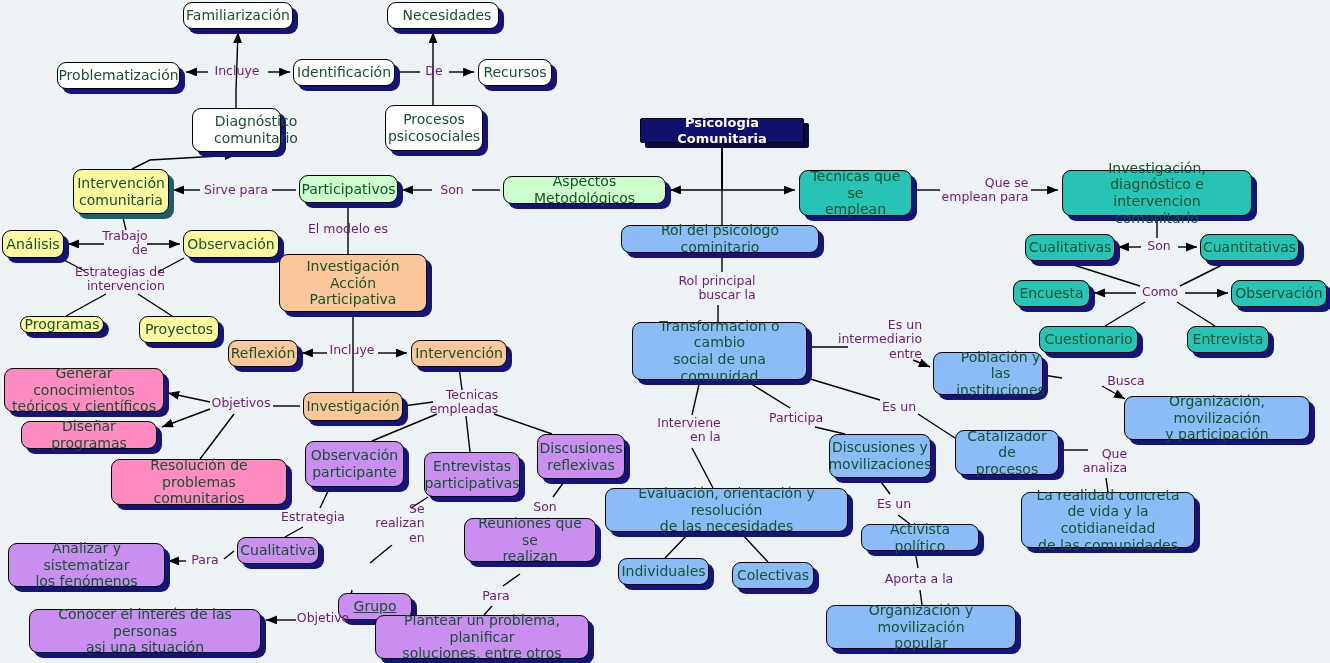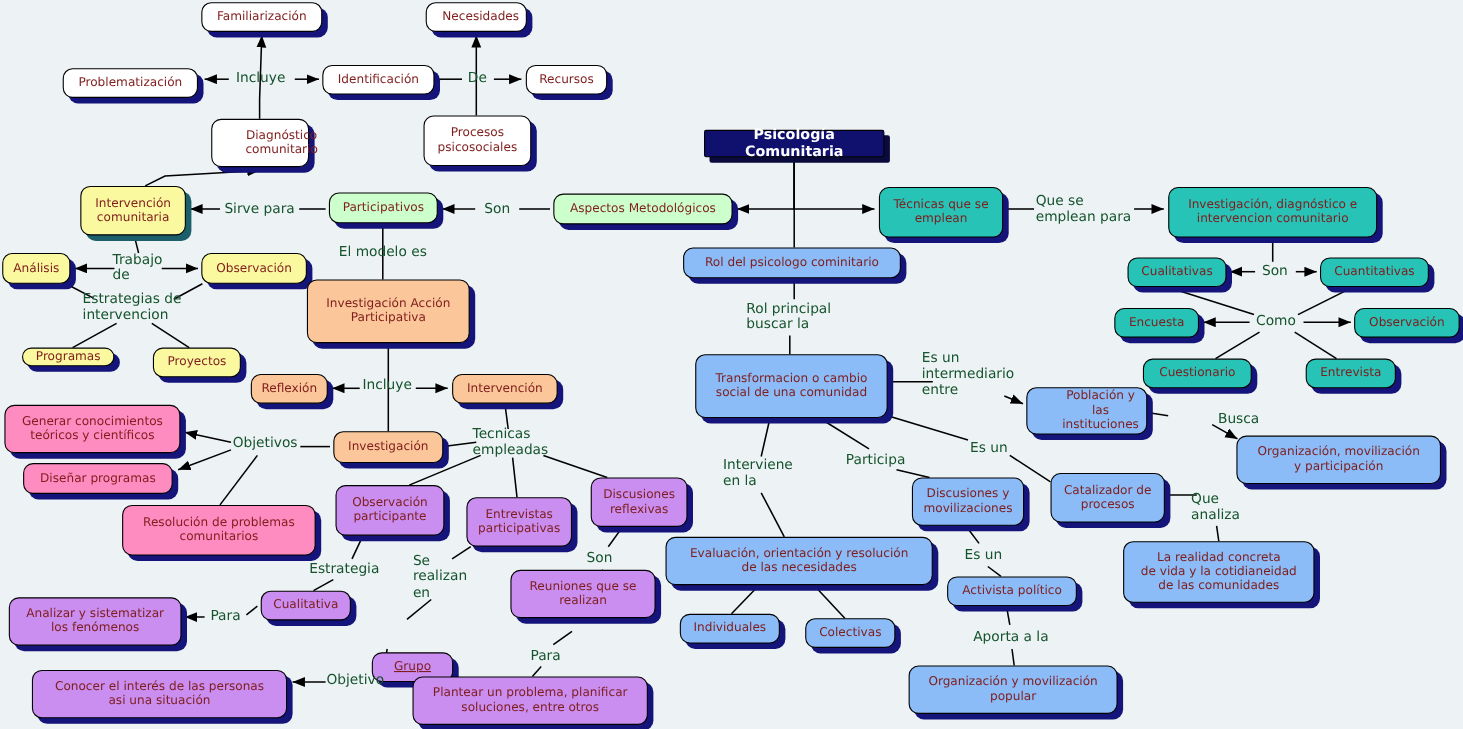--- a/index.html
+++ b/index.html
@@ -24,22 +24,22 @@
   }
   .node {
     position: absolute;
     box-sizing: border-box;
     display: flex;
     align-items: center;
     justify-content: center;
     text-align: center;
     border: 1px solid #000;
     border-radius: 9px;
-    color: #7f1d1d;
-    font-size: 11px;
+    color: #14532d;
+    font-size: 14px;
     line-height: 1.18;
     padding: 3px 7px;
     box-shadow: 5px 5px 0 0 #14147a;
     z-index: 5;
     white-space: pre-line;
   }
   .node.white   { background: #ffffff; }
   .node.green   { background: #ccffcc; }
   .node.yellow  { background: #fbf9a0; }
   .node.yellow2 { background: #fbf9a0; box-shadow: 5px 5px 0 0 #1b5f6b; }
@@ -54,22 +54,22 @@
     font-weight: bold;
     border: 1px solid #000;
     border-radius: 2px;
     box-shadow: 5px 5px 0 0 #0a0a3c;
     font-size: 13px;
   }
   .elabel {
     position: absolute;
     font-size: 12.5px;
     line-height: 1.15;
-    color: #14532d;
-    text-align: left;
+    color: #701a75;
+    text-align: right;
     z-index: 6;
     white-space: pre-line;
     background: transparent;
     transform: translate(-50%, -50%);
     font-family: "DejaVu Sans", "Liberation Sans", sans-serif;
   }
 </style>
 </head>
 <body>
 
@@ -155,21 +155,21 @@
         <path d="M520,574 L503,586" fill="none" stroke="#000000" stroke-width="1.4"></path>
         <path d="M492,606 L484,615" fill="none" stroke="#000000" stroke-width="1.4"></path>
         <path d="M915,551 L918,568" fill="none" stroke="#000000" stroke-width="1.4"></path>
         <path d="M920,590 L922,605" fill="none" stroke="#000000" stroke-width="1.4"></path>
         <path d="M352,590 L348,612" fill="none" stroke="#000000" stroke-width="1.4"></path>
         <path d="M296,620 L266,620" fill="none" stroke="#000000" stroke-width="1.4" marker-end="url(#arrowend)"></path>
       </g>
   </svg>
   <div id="nodes-layer">
       <div class="node white" style="left: 183px; top: 2px; width: 110px; height: 27px;">Familiarización</div>
-      <div class="node white" style="left: 387px; top: 2px; width: 92px; height: 27px; padding-left: 15px;">Necesidades</div>
+      <div class="node white" style="left: 387px; top: 2px; width: 112px; height: 27px; padding-left: 15px;">Necesidades</div>
       <div class="node white" style="left: 57px; top: 62px; width: 123px; height: 27px;">Problematización</div>
       <div class="node white" style="left: 293px; top: 59px; width: 102px; height: 27px;">Identificación</div>
       <div class="node white" style="left: 478px; top: 59px; width: 74px; height: 27px;">Recursos</div>
       <div class="node white" style="left: 192px; top: 108px; width: 89px; height: 44px; padding-left: 46px;">Diagnóstico
 comunitario</div>
       <div class="node white" style="left: 385px; top: 105px; width: 98px; height: 46px;">Procesos
 psicosociales</div>
       <div class="node title" style="left: 640px; top: 118px; width: 164px; height: 25px;">Psicología Comunitaria</div>
       <div class="node yellow2" style="left: 73px; top: 169px; width: 96px; height: 45px;">Intervención
 comunitaria</div>

